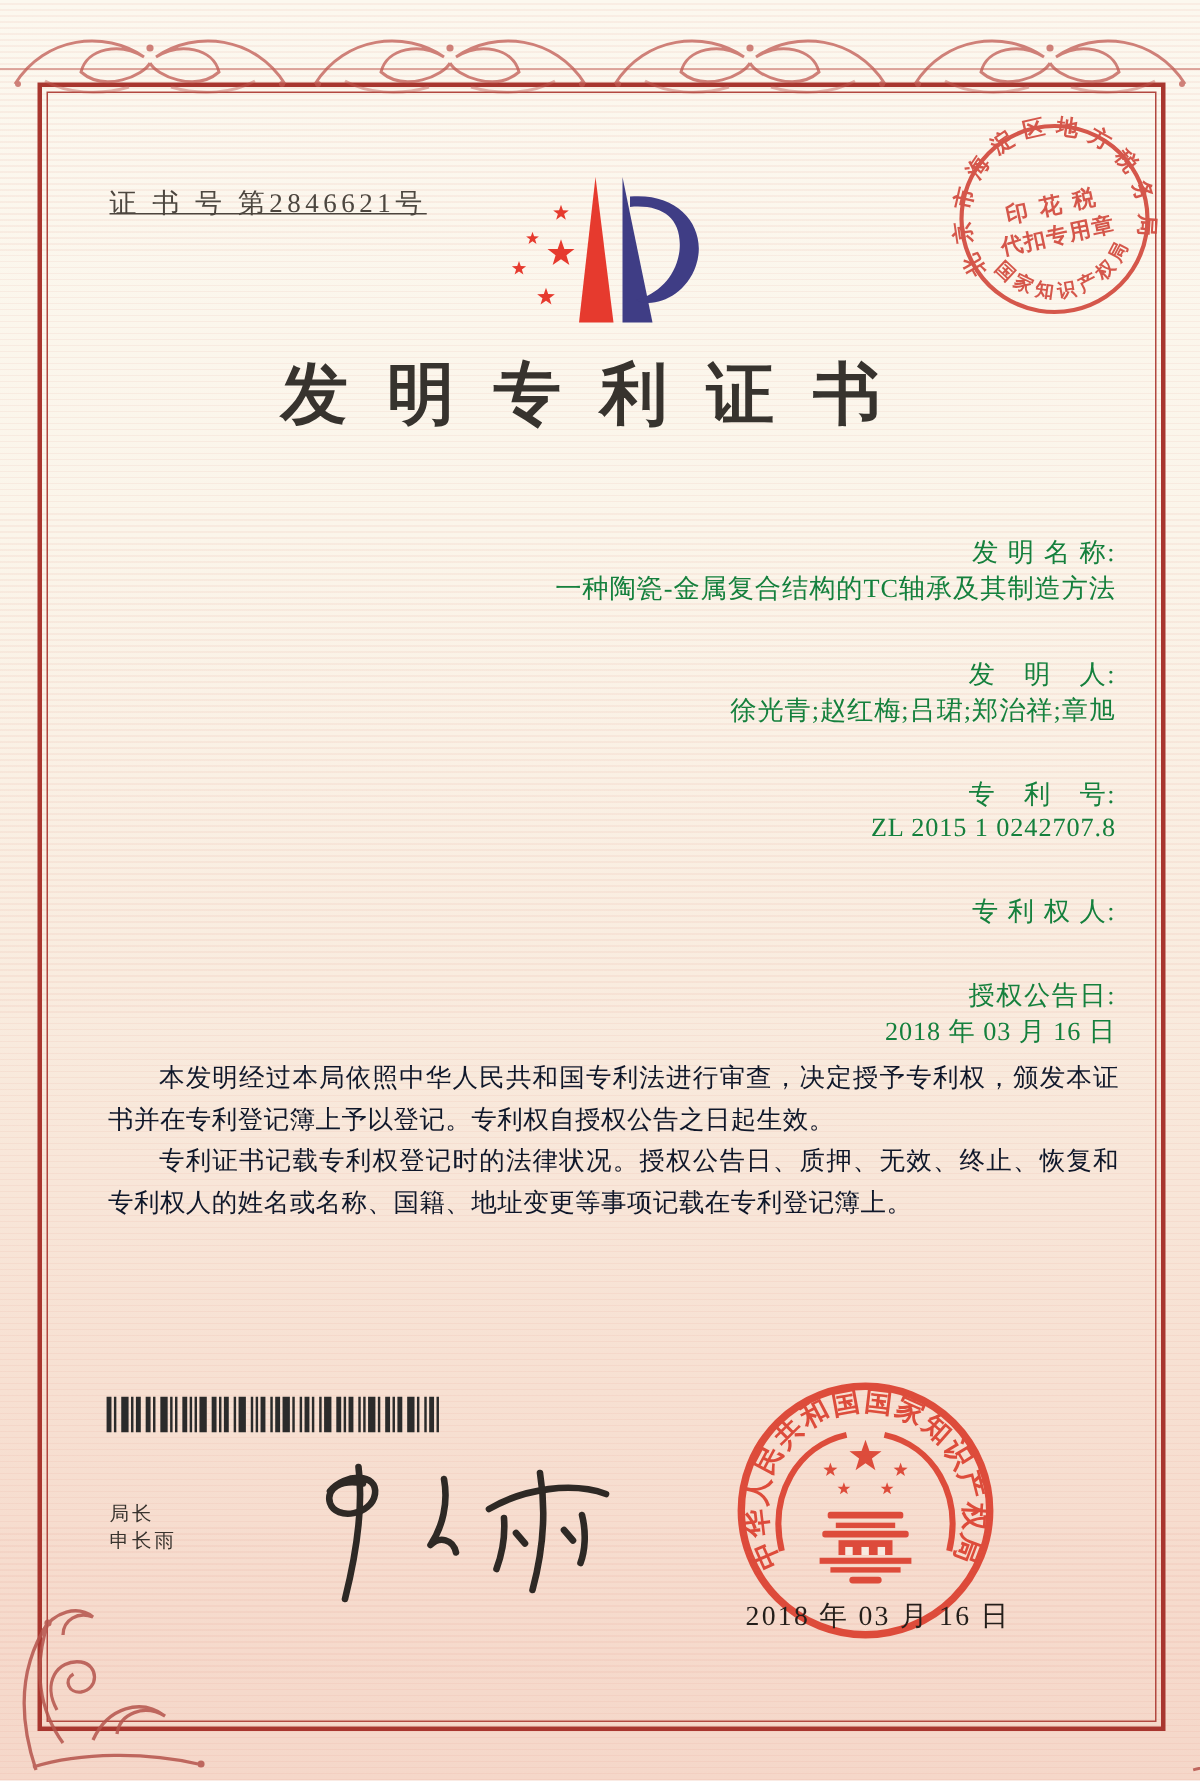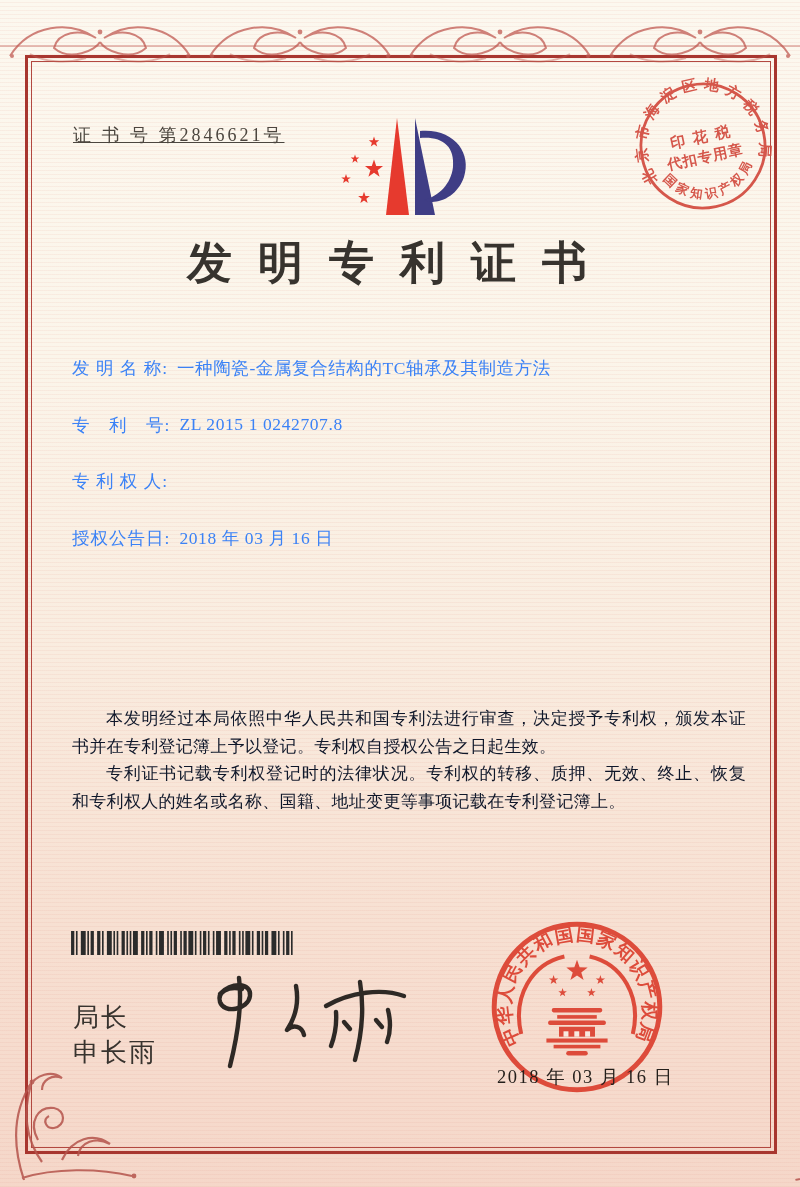--- a/index.html
+++ b/index.html
@@ -21,28 +21,28 @@
   }
   .abs{position:absolute;}
   .cert-no{
     left:73px;top:123px;font-size:18px;color:#4c463f;letter-spacing:3px;z-index:3;text-decoration:underline;
   }
   .title{
     left:0;top:233px;width:800px;text-align:center;z-index:3;
     font-size:45px;font-weight:600;color:#37332e;letter-spacing:26px;box-sizing:border-box;
   }
   .fields{left:72px;top:356px;width:672px;z-index:3;}
-  .field-row{display:flex;align-items:center;margin-bottom:32.5px;font-size:17.5px;color:#3b82f6;}
+  .field-row{display:flex;align-items:flex-end;margin-bottom:32.5px;font-size:17.5px;color:#15803d;flex-direction:column;}
   .field-label{white-space:pre;letter-spacing:1px;flex:0 0 auto;}
   .field-value{margin-left:9px;letter-spacing:0.6px;}
   .paras{left:72px;top:705px;width:674px;z-index:3;font-size:17px;color:#0f172a;line-height:27.5px;text-align:justify;}
   .paras p{margin:0;text-indent:2em;letter-spacing:0.3px;}
   .barcode-wrap{left:70px;top:931px;width:226px;height:24px;z-index:3;}
   .director{left:73px;top:1000px;z-index:4;font-family:"Liberation Sans","DejaVu Sans",sans-serif;color:#38332e;}
-  .director div{font-size:26px;letter-spacing:2px;}
+  .director div{font-size:13px;letter-spacing:2px;}
   .director .name{}
   .signature{left:192px;top:972px;z-index:4;}
   .issuer-seal{left:487px;top:917px;z-index:2;opacity:0.93;}
   .issue-date{left:497px;top:1064px;z-index:4;font-size:18.5px;color:#241f1b;letter-spacing:1.5px;}
   .tax-seal{left:633px;top:76px;z-index:4;opacity:0.92;}
   .logo{left:338px;top:85px;z-index:3;}
   .border-top{left:0;top:6px;width:800px;height:72px;z-index:2;}
   .corner-bl{left:2px;top:1018px;z-index:2;}
   .corner-br{left:722px;top:1040px;z-index:2;transform:scaleX(-1);}
 </style>
@@ -131,35 +131,39 @@
 </svg>
 
 <div class="abs title">发明专利证书</div>
 
 <div class="abs fields">
   <div class="field-row">
     <span class="field-label">发 明 名 称:</span>
     <span class="field-value">一种陶瓷-金属复合结构的TC轴承及其制造方法</span>
   </div>
   <div class="field-row">
+    <span class="field-label">发　明　人:</span>
+    <span class="field-value">徐光青;赵红梅;吕珺;郑治祥;章旭</span>
+  </div>
+  <div class="field-row">
     <span class="field-label">专　利　号:</span>
     <span class="field-value">ZL 2015 1 0242707.8</span>
   </div>
   <div class="field-row">
     <span class="field-label">专 利 权 人:</span>
   </div>
   <div class="field-row">
     <span class="field-label">授权公告日:</span>
     <span class="field-value">2018 年 03 月 16 日</span>
   </div>
 </div>
 
 <div class="abs paras">
   <p>本发明经过本局依照中华人民共和国专利法进行审查，决定授予专利权，颁发本证书并在专利登记簿上予以登记。专利权自授权公告之日起生效。</p>
-  <p>专利证书记载专利权登记时的法律状况。专利权的转移、质押、无效、终止、恢复和专利权人的姓名或名称、国籍、地址变更等事项记载在专利登记簿上。</p>
+  <p>专利证书记载专利权登记时的法律状况。授权公告日、质押、无效、终止、恢复和专利权人的姓名或名称、国籍、地址变更等事项记载在专利登记簿上。</p>
 </div>
 
 <div class="abs barcode-wrap">
   <svg id="barcode-svg" width="226" height="24" preserveAspectRatio="none" viewBox="0 0 215 24">
       <rect x="1" y="0" width="3.1" height="24" fill="#2b2b2b"></rect>
       <rect x="5.65" y="0" width="1.55" height="24" fill="#2b2b2b"></rect>
       <rect x="10.3" y="0" width="4.65" height="24" fill="#2b2b2b"></rect>
       <rect x="16.5" y="0" width="1.55" height="24" fill="#2b2b2b"></rect>
       <rect x="19.6" y="0" width="3.1" height="24" fill="#2b2b2b"></rect>
       <rect x="25.8" y="0" width="3.1" height="24" fill="#2b2b2b"></rect>

